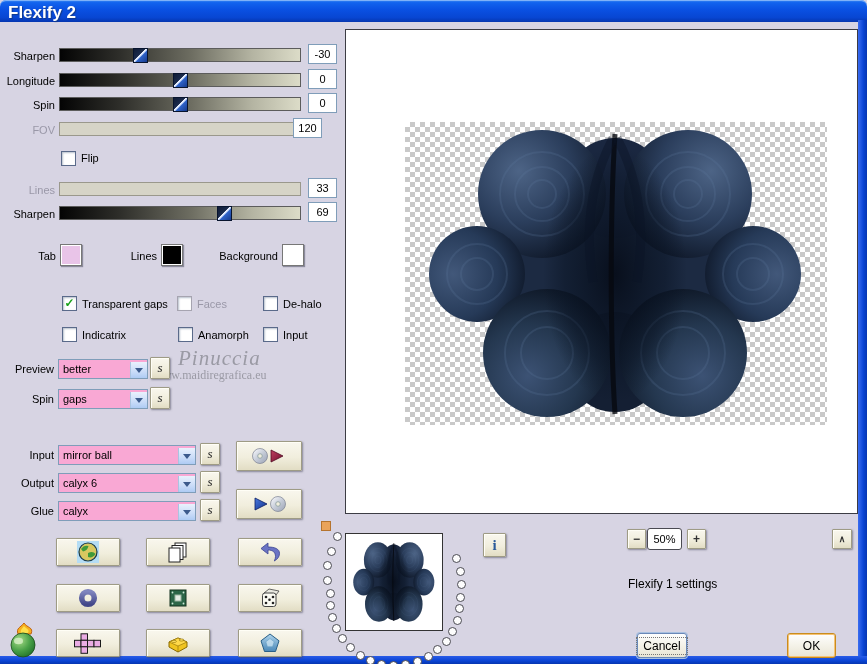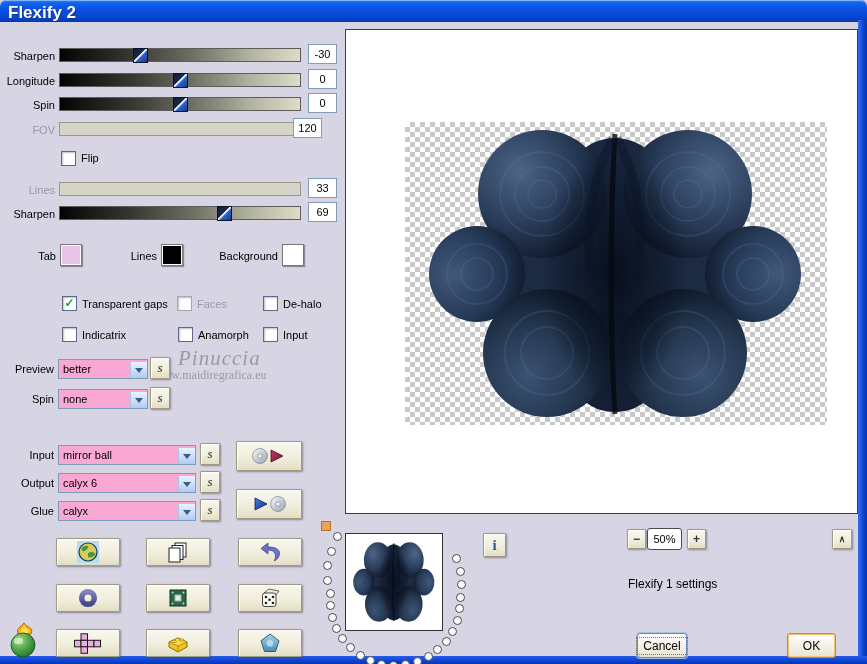--- a/index.html
+++ b/index.html
@@ -291,21 +291,21 @@
 <div class="abs combo" style="left:58px;top:359px;width:88px">
   <span class="val">better</span>
   <span class="arrowbtn">
       <span class="chev"></span>
     </span>
 </div>
 <div class="abs xpbtn sbtn" style="left:150px;top:357px">s</div>
 
 <div class="abs rlabel" style="left:0;top:393px;width:54px">Spin</div>
 <div class="abs combo" style="left:58px;top:389px;width:88px">
-  <span class="val">none</span>
+  <span class="val">gaps</span>
   <span class="arrowbtn">
       <span class="chev"></span>
     </span>
 </div>
 <div class="abs xpbtn sbtn" style="left:150px;top:387px">s</div>
 
 <div class="abs rlabel" style="left:0;top:449px;width:54px">Input</div>
 <div class="abs combo" style="left:58px;top:445px;width:136px">
   <span class="val">mirror ball</span>
   <span class="arrowbtn">

